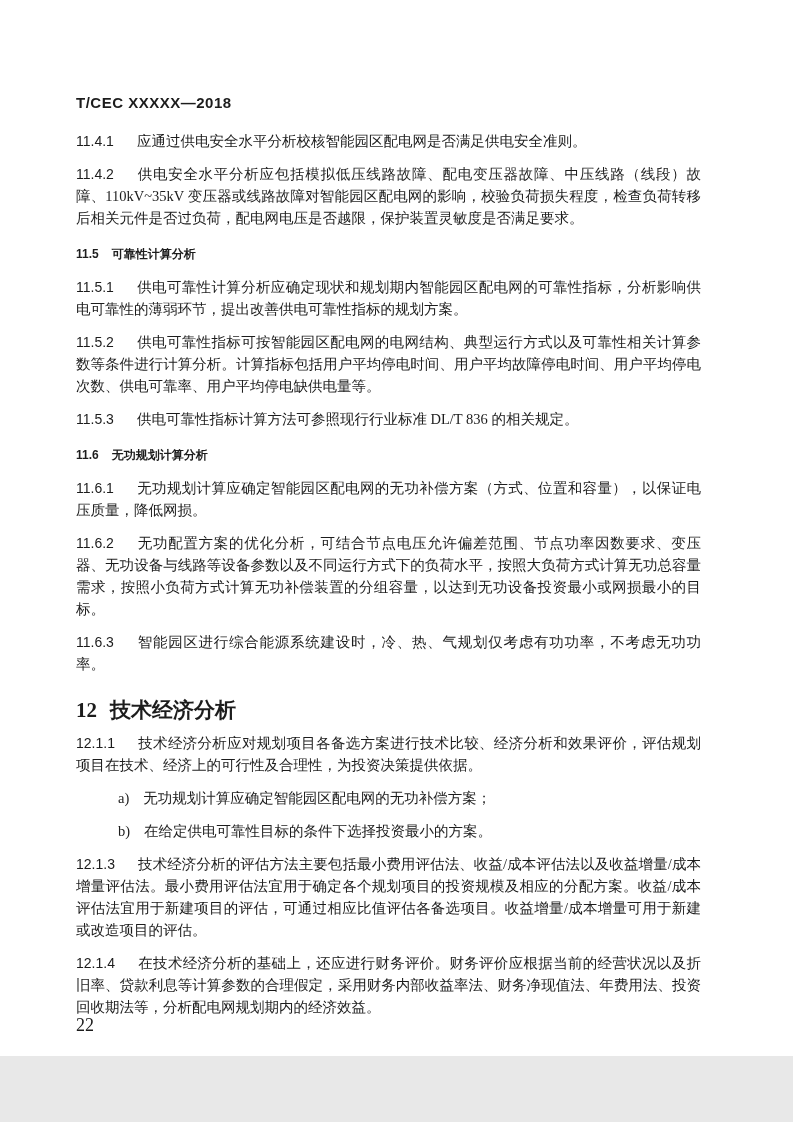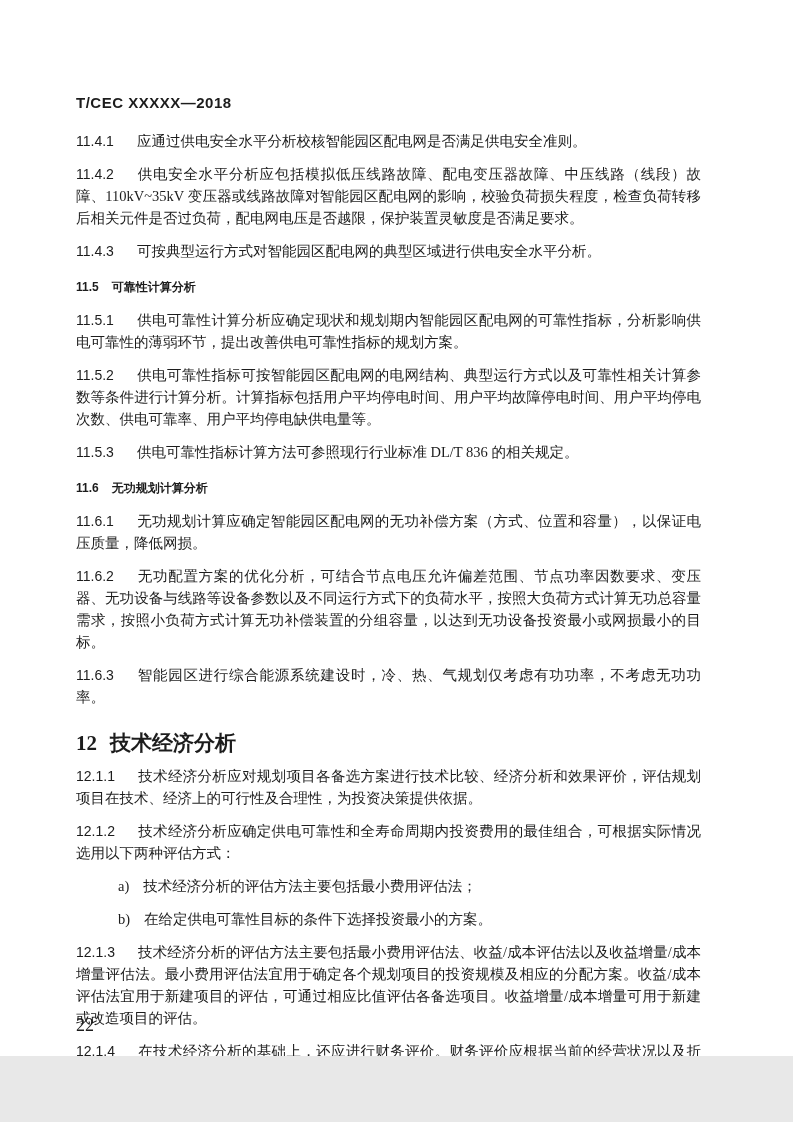--- a/index.html
+++ b/index.html
@@ -84,21 +84,20 @@
 
 <div class="page">
   <div class="content">
 
     <div class="doc-header">T/CEC XXXXX—2018</div>
 
     <p class="clause"><span class="num">11.4.1</span><span class="txt">应通过供电安全水平分析校核智能园区配电网是否满足供电安全准则。</span></p>
 
     <p class="clause"><span class="num">11.4.2</span><span class="txt">供电安全水平分析应包括模拟低压线路故障、配电变压器故障、中压线路（线段）故障、110kV~35kV 变压器或线路故障对智能园区配电网的影响，校验负荷损失程度，检查负荷转移后相关元件是否过负荷，配电网电压是否越限，保护装置灵敏度是否满足要求。</span></p>
 
-    <p class="clause"><span class="num">11.4.3</span><span class="txt">可按典型运行方式对智能园区配电网的典型区域进行供电安全水平分析。</span></p>
 
     <p class="sec-heading"><span class="num">11.5</span><span class="txt">可靠性计算分析</span></p>
 
     <p class="clause"><span class="num">11.5.1</span><span class="txt">供电可靠性计算分析应确定现状和规划期内智能园区配电网的可靠性指标，分析影响供电可靠性的薄弱环节，提出改善供电可靠性指标的规划方案。</span></p>
 
     <p class="clause"><span class="num">11.5.2</span><span class="txt">供电可靠性指标可按智能园区配电网的电网结构、典型运行方式以及可靠性相关计算参数等条件进行计算分析。计算指标包括用户平均停电时间、用户平均故障停电时间、用户平均停电次数、供电可靠率、用户平均停电缺供电量等。</span></p>
 
     <p class="clause"><span class="num">11.5.3</span><span class="txt">供电可靠性指标计算方法可参照现行行业标准 DL/T 836 的相关规定。</span></p>
 
     <p class="sec-heading"><span class="num">11.6</span><span class="txt">无功规划计算分析</span></p>
@@ -106,23 +105,22 @@
     <p class="clause"><span class="num">11.6.1</span><span class="txt">无功规划计算应确定智能园区配电网的无功补偿方案（方式、位置和容量），以保证电压质量，降低网损。</span></p>
 
     <p class="clause"><span class="num">11.6.2</span><span class="txt">无功配置方案的优化分析，可结合节点电压允许偏差范围、节点功率因数要求、变压器、无功设备与线路等设备参数以及不同运行方式下的负荷水平，按照大负荷方式计算无功总容量需求，按照小负荷方式计算无功补偿装置的分组容量，以达到无功设备投资最小或网损最小的目标。</span></p>
 
     <p class="clause"><span class="num">11.6.3</span><span class="txt">智能园区进行综合能源系统建设时，冷、热、气规划仅考虑有功功率，不考虑无功功率。</span></p>
 
     <p class="chapter-heading"><span class="num">12</span><span class="txt">技术经济分析</span></p>
 
     <p class="clause"><span class="num">12.1.1</span><span class="txt">技术经济分析应对规划项目各备选方案进行技术比较、经济分析和效果评价，评估规划项目在技术、经济上的可行性及合理性，为投资决策提供依据。</span></p>
 
-    <p class="clause"><span class="num">12.1.2</span><span class="txt">技术经济分析应确定供电可靠性和全寿命周期内投资费用的最佳组合，可根据实际情况选用以下两种评估方式：</span></p>
 
-    <p class="list-item"><span class="marker">a)</span><span class="txt">技术经济分析的评估方法主要包括最小费用评估法；</span></p>
+    <p class="list-item"><span class="marker">a)</span><span class="txt">无功规划计算应确定智能园区配电网的无功补偿方案；</span></p>
 
     <p class="list-item"><span class="marker">b)</span><span class="txt">在给定供电可靠性目标的条件下选择投资最小的方案。</span></p>
 
     <p class="clause"><span class="num">12.1.3</span><span class="txt">技术经济分析的评估方法主要包括最小费用评估法、收益/成本评估法以及收益增量/成本增量评估法。最小费用评估法宜用于确定各个规划项目的投资规模及相应的分配方案。收益/成本评估法宜用于新建项目的评估，可通过相应比值评估各备选项目。收益增量/成本增量可用于新建或改造项目的评估。</span></p>
 
     <p class="clause"><span class="num">12.1.4</span><span class="txt">在技术经济分析的基础上，还应进行财务评价。财务评价应根据当前的经营状况以及折旧率、贷款利息等计算参数的合理假定，采用财务内部收益率法、财务净现值法、年费用法、投资回收期法等，分析配电网规划期内的经济效益。</span></p>
 
   </div>
 
   <div class="page-number">22</div>

